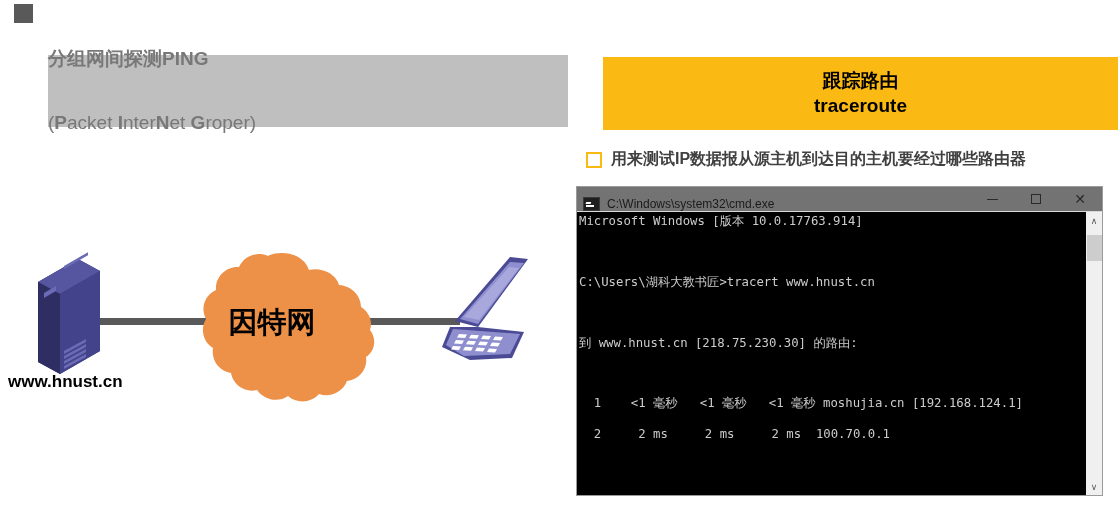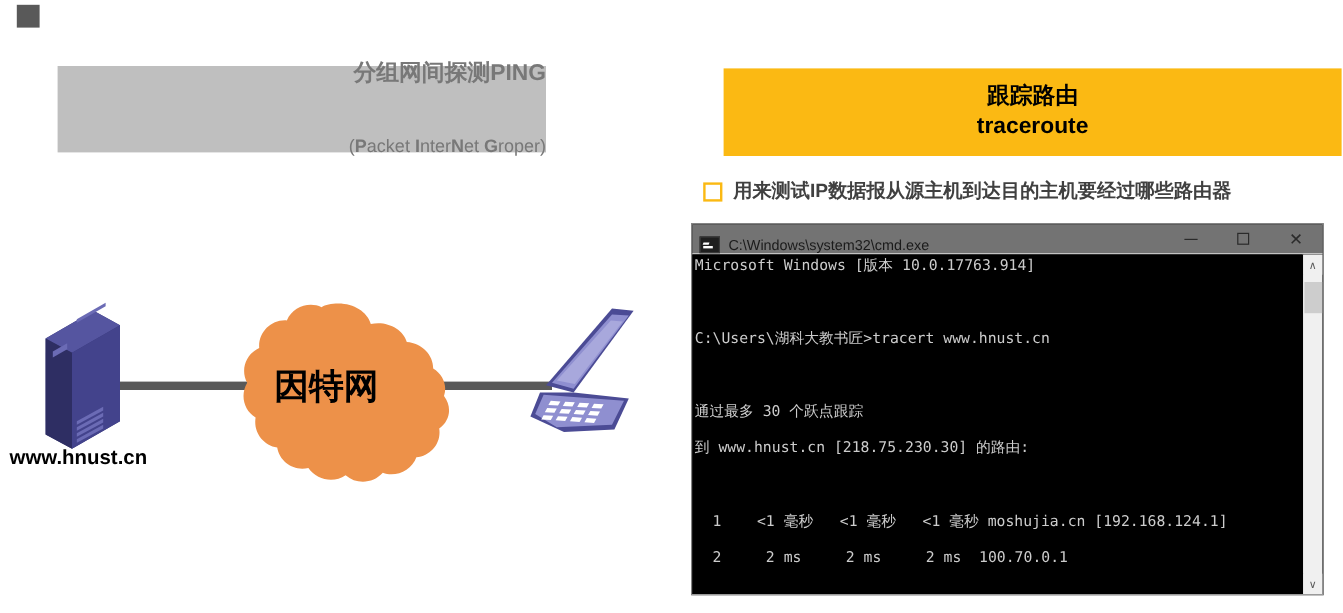--- a/index.html
+++ b/index.html
@@ -38,38 +38,38 @@
     color: #404040;
     letter-spacing: 0px;
     white-space: nowrap;
   }
 
   
   .ping-box {
     position: absolute;
     left: 48px;
     top: 55px;
-    width: 407px;
+    width: 520px;
     height: 72px;
     background: #bfbfbf;
     display: flex;
     flex-direction: column;
-    align-items: flex-end;
+    align-items: flex-start;
     justify-content: center;
     color: #787878;
     gap: 40px;
   }
   .ping-line1 {
     font-size: 19px;
     font-weight: bold;
     line-height: 1.25;
     white-space: nowrap;
   }
   .ping-line2 {
-    font-size: 15px;
+    font-size: 19px;
     line-height: 1.25;
     white-space: nowrap;
   }
   .ping-line2 b { font-weight: bold; }
 
   
   .diagram {
     position: absolute;
     left: 0px;
     top: 235px;
@@ -366,21 +366,20 @@
           <span class="glyph-close">✕</span>
         </span>
       </span>
     </div>
 
     <div class="cmd-body">
       <div class="cmd-text"><span class="cmd-line">Microsoft Windows [版本 10.0.17763.914]</span>
 <span class="blank"></span>
 <span class="cmd-line">C:\Users\湖科大教书匠&gt;tracert www.hnust.cn</span>
 <span class="blank"></span>
-<span class="cmd-line">通过最多 30 个跃点跟踪</span>
 <span class="cmd-line">到 www.hnust.cn [218.75.230.30] 的路由:</span>
 <span class="blank"></span>
 <span class="cmd-line">  1    &lt;1 毫秒   &lt;1 毫秒   &lt;1 毫秒 moshujia.cn [192.168.124.1]</span>
 <span class="cmd-line">  2     2 ms     2 ms     2 ms  100.70.0.1</span>
 
 
 
 
 
 

